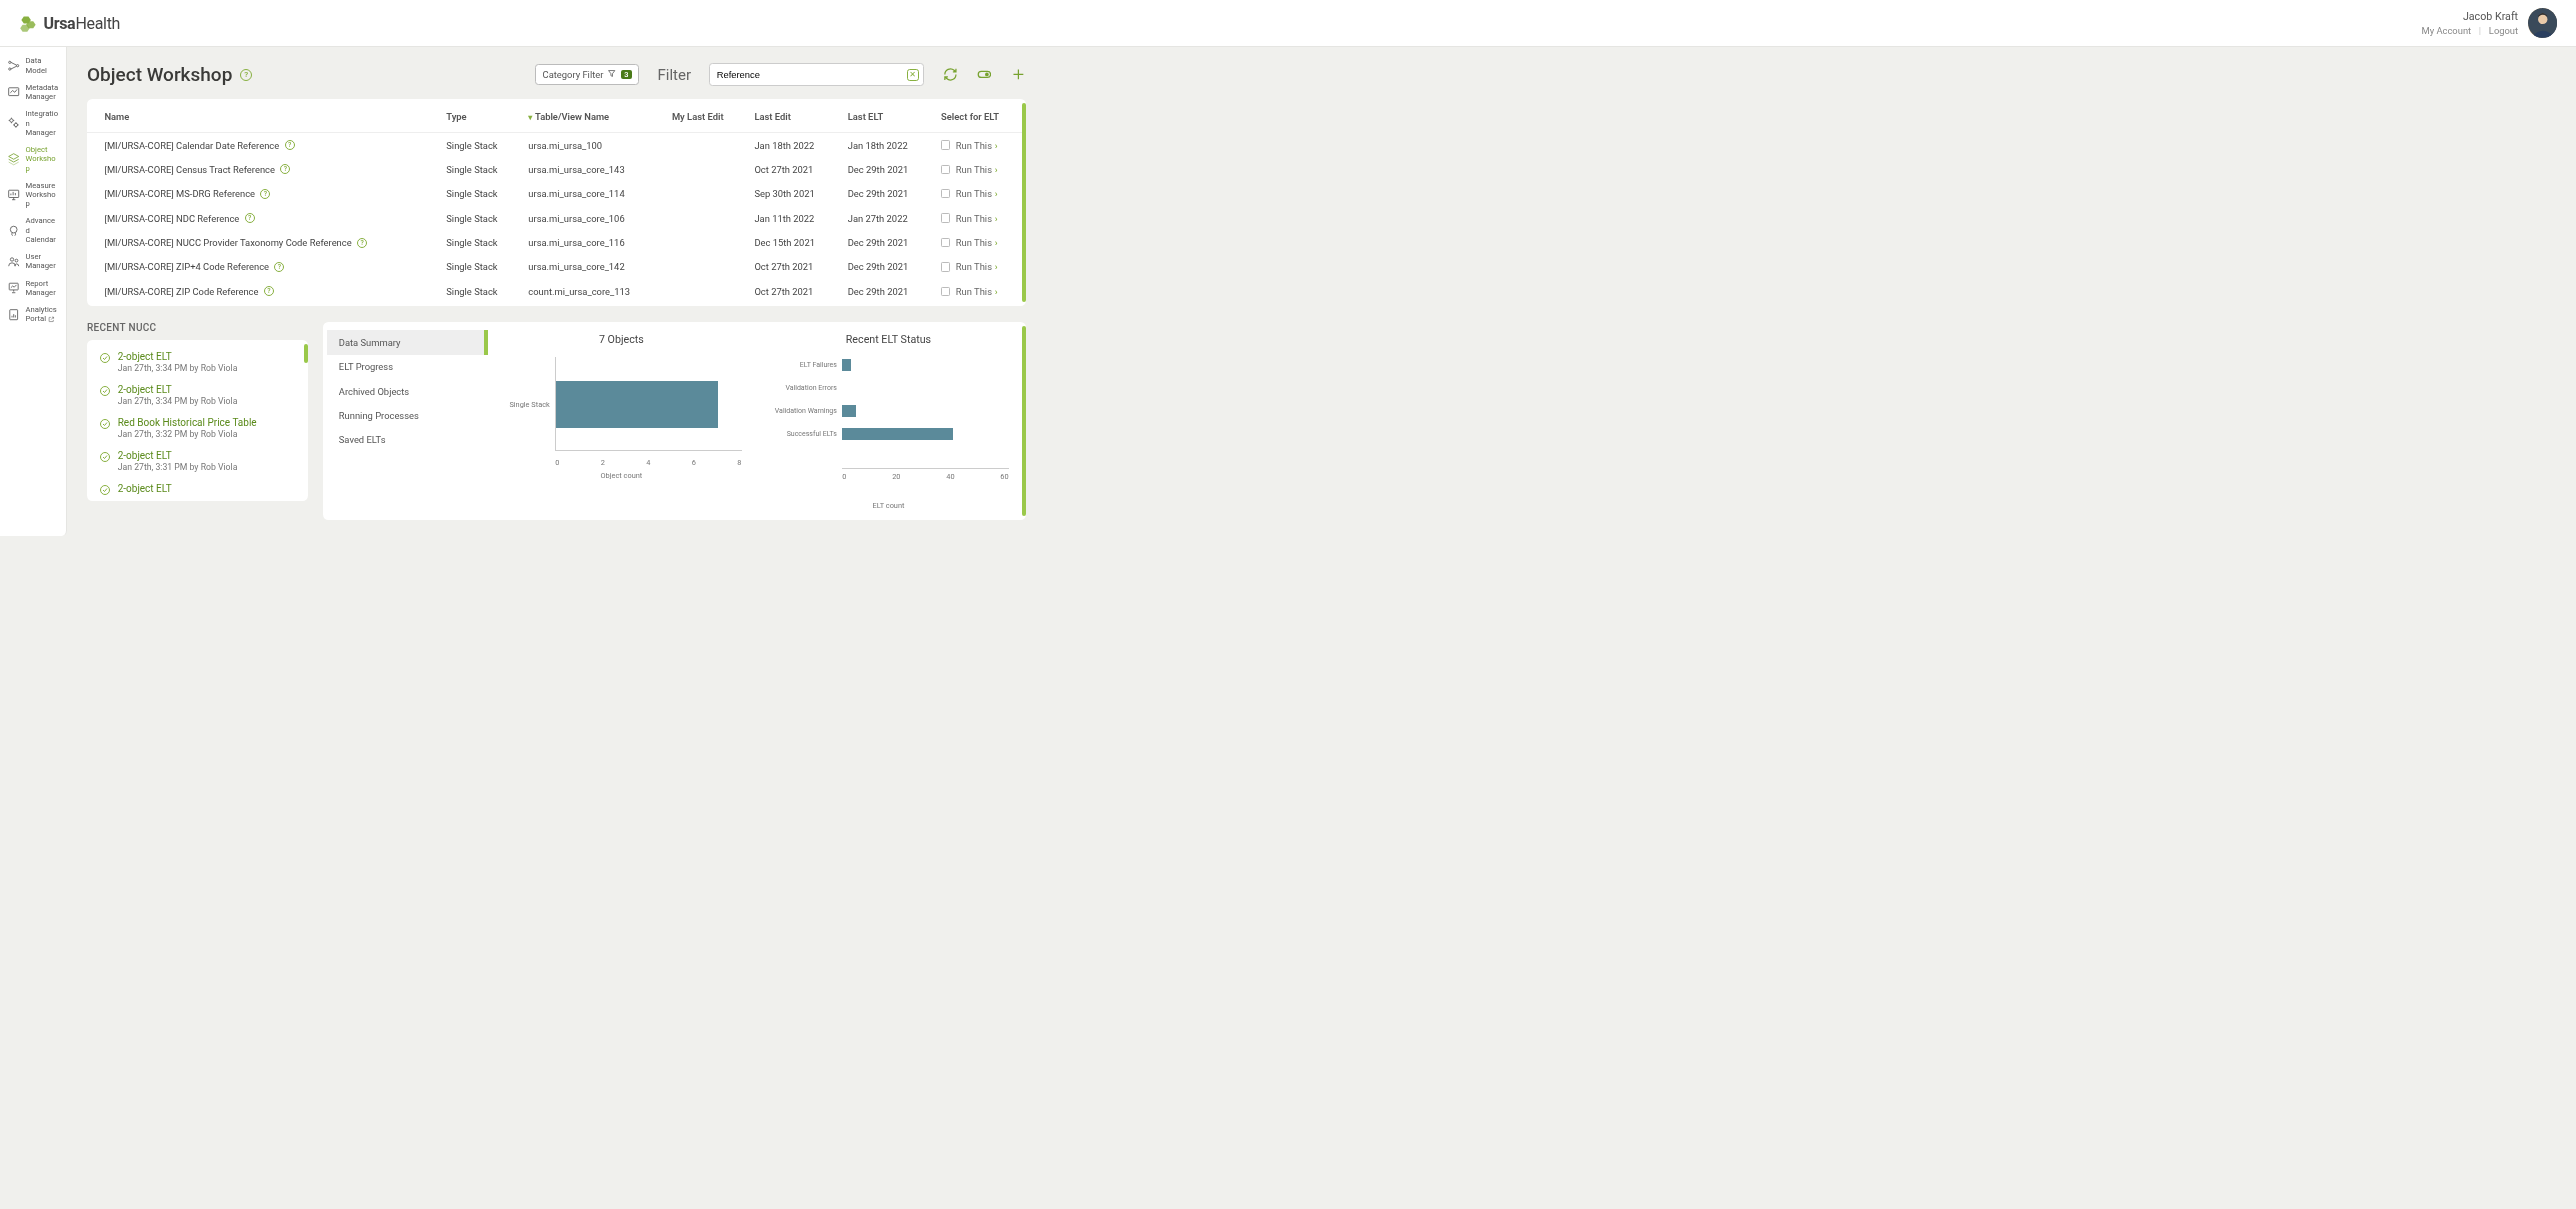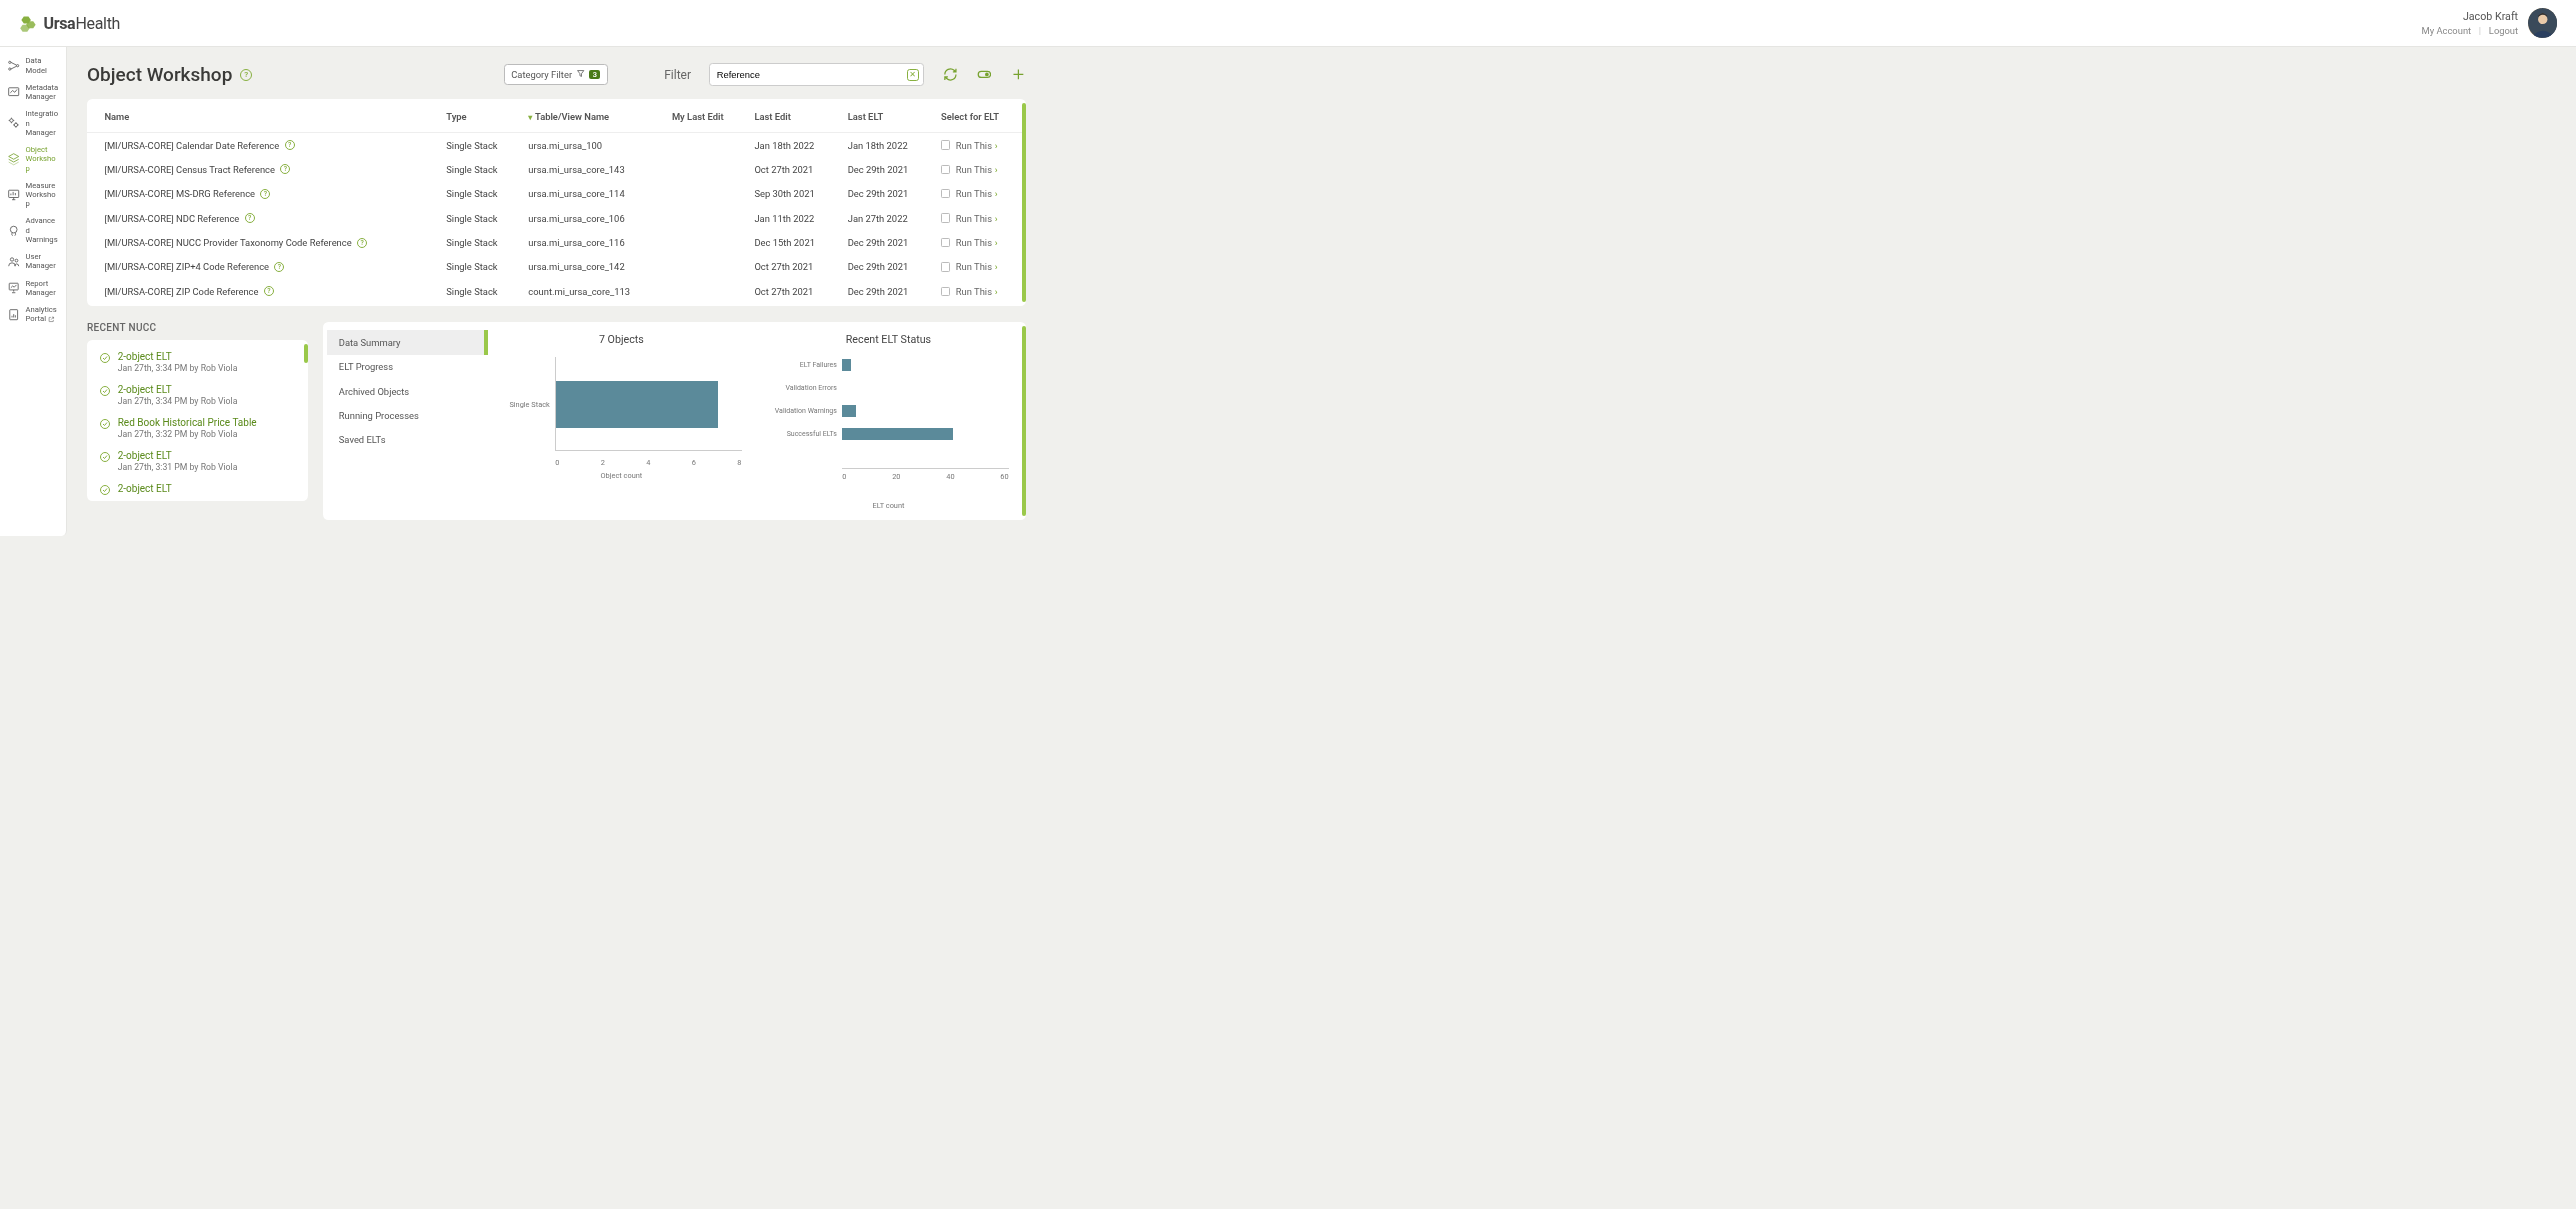--- a/index.html
+++ b/index.html
@@ -35,21 +35,21 @@
   .main { flex: 1; padding: 16px 20px; max-width: 979px; }
   .page-header { display: flex; align-items: center; justify-content: space-between; margin-bottom: 13.4px; gap:10.7px; }
   .page-title-wrap { display: flex; align-items: center; gap: 8px; }
   .page-title { font-size: 19px; font-weight: 500; color: #3a3a38; }
   .help-icon { width: 12px; height: 12px; display:inline-flex; align-items:center; justify-content:center; border:1px solid #88b040; color:#88b040; border-radius:50%; font-size:8px; font-weight:600; cursor:pointer; }
   .help-icon.small { width:10px; height:10px; font-size:6.7px; }
   
   .header-controls { display: flex; align-items: center; gap: 18px; }
   .category-filter-btn { border:0.7px solid #bbb; background:#fff; border-radius:3.4px; padding:3.4px 6.7px; display:flex; align-items:center; gap:4px; cursor:pointer; color:#555; font-size:9.4px; }
   .badge-count { background:#4a7a18; color:#fff; border-radius:2px; padding:0 3.4px; font-size:7.4px; font-weight:600; }
-  .filter-label { color:#666; font-size:12px;margin-left:38px; }
+  .filter-label { color:#666; font-size:15px; }
   .filter-input-wrap { position:relative; }
   .filter-input { width: 215px; border:0.7px solid #ccc; border-radius:3.4px; padding:4.7px 20px 4.7px 6.7px; font-size:9.4px; background:#fff; }
   .clear-input { position:absolute; right:5.4px; top:50%; transform:translateY(-50%); width:12px; height:12px; border:1px solid #88b040; color:#88b040; border-radius:2.7px; display:flex; align-items:center; justify-content:center; font-size:8px; cursor:pointer; }
   .icon-btn { width:16px; height:16px; display:flex; align-items:center; justify-content:center; color:#77a22f; cursor:pointer; }
   .icon-btn svg { width:14.8px; height:14.8px; stroke:currentColor; fill:none; stroke-width:2; }
 
   
   .panel { background:#fff; border-radius:5.4px; position:relative; padding: 2.7px 2.7px 2.7px 0; }
   .panel-accent { position:absolute; right:0; top:4px; bottom:4px; width:4px; background:#9ac84a; border-radius:2px; }
   .table { width:100%; border-collapse:collapse; }
@@ -195,21 +195,21 @@
         </span>
       <span class="sidebar-label">Measure Workshop</span>
     </div>
     <div class="sidebar-item">
       <span class="sidebar-icon">
           <svg viewBox="0 0 24 24">
             <circle cx="12" cy="10" r="6"></circle>
             <path d="M9 16 Q8 20 10 21 M15 16 Q16 20 14 21"></path>
           </svg>
         </span>
-      <span class="sidebar-label">Advanced Warnings</span>
+      <span class="sidebar-label">Advanced Calendar</span>
     </div>
     <div class="sidebar-item">
       <span class="sidebar-icon">
           <svg viewBox="0 0 24 24">
             <circle cx="9" cy="8" r="3"></circle>
             <circle cx="17" cy="10" r="2.5"></circle>
             <path d="M3 20 Q3 14 9 14 Q15 14 15 20 M14 20 Q14 16 17 16 Q21 16 21 20"></path>
           </svg>
         </span>
       <span class="sidebar-label">User Manager</span>

